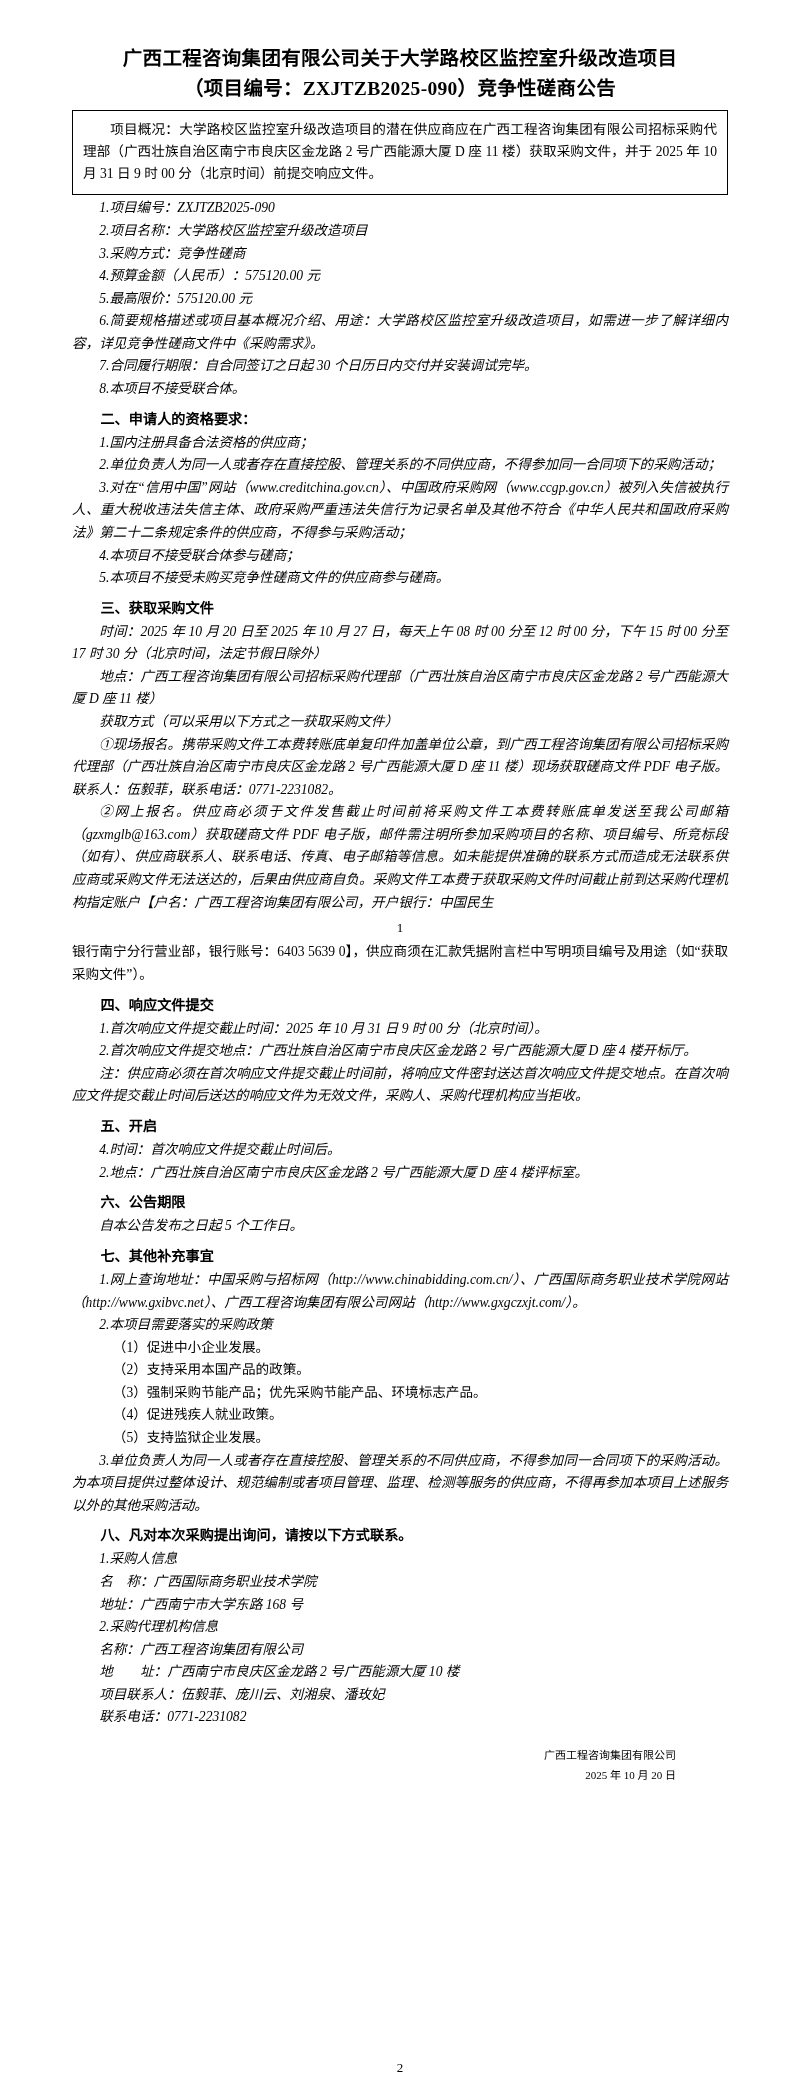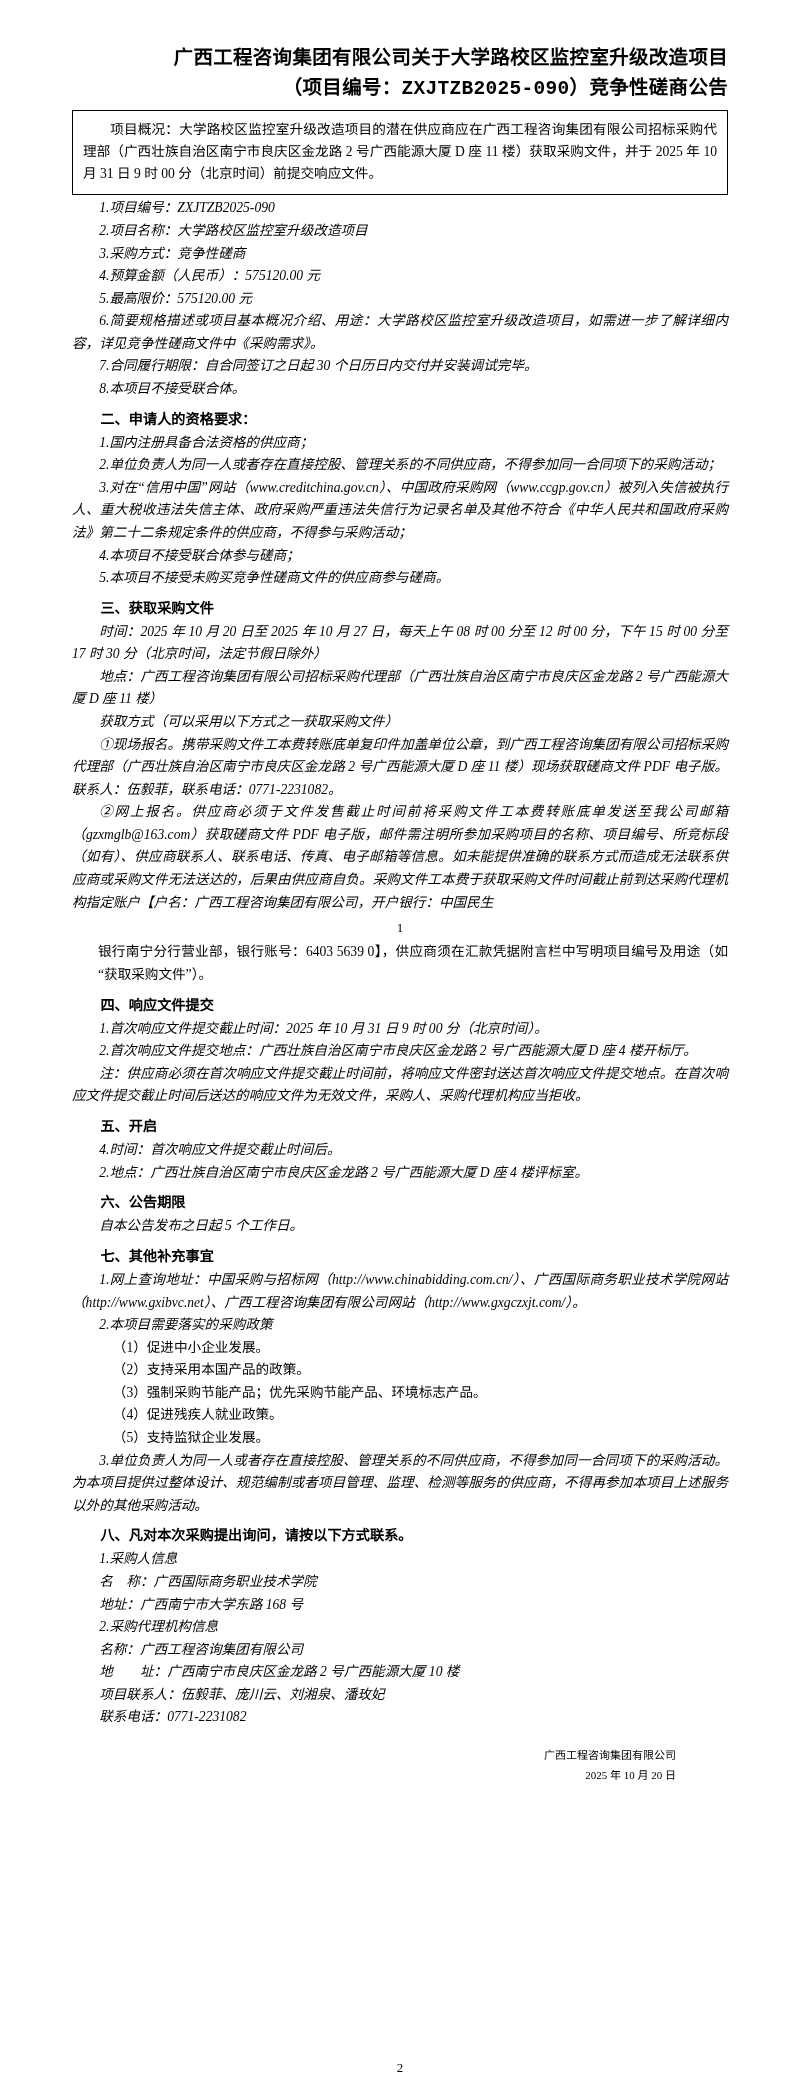--- a/index.html
+++ b/index.html
@@ -14,27 +14,26 @@
   .page {
     width: 800px;
     min-height: 2090px;
     margin: 0 auto;
     position: relative;
     background: #ffffff;
     box-sizing: border-box;
     padding: 40px 72px 20px 72px;
   }
   .doc-title {
-    text-align: right;
+    text-align: center;
     font-size: 19.5px;
     font-weight: bold;
     line-height: 1.55;
     letter-spacing: 0.3px;
     margin: 4px 0 6px 0;
-    font-family: Liberation Mono, monospace;
   }
   .doc-title .line2 {
     display: block;
   }
   .summary-box {
     border: 1px solid #000;
     padding: 8px 10px 9px 10px;
     margin: 6px 0 2px 0;
     font-size: 13.6px;
     line-height: 1.62;
@@ -52,21 +51,21 @@
     line-height: 1.7;
   }
   p.body {
     font-size: 13.6px;
     line-height: 1.66;
     margin: 0;
     text-align: justify;
     text-justify: inter-ideograph;
   }
   p.ind2 { text-indent: 2em; font-style: italic; }
-  p.ind0 { text-indent: 0; margin-left: 26px; }
+  p.ind0 { text-indent: 0; }
   p.ind3 { text-indent: 3em; }
   .pagenum {
     text-align: center;
     font-size: 13px;
     line-height: 1.8;
     margin: 2px 0 2px 0;
   }
   .sign {
     margin-top: 16px;
     text-align: right;

